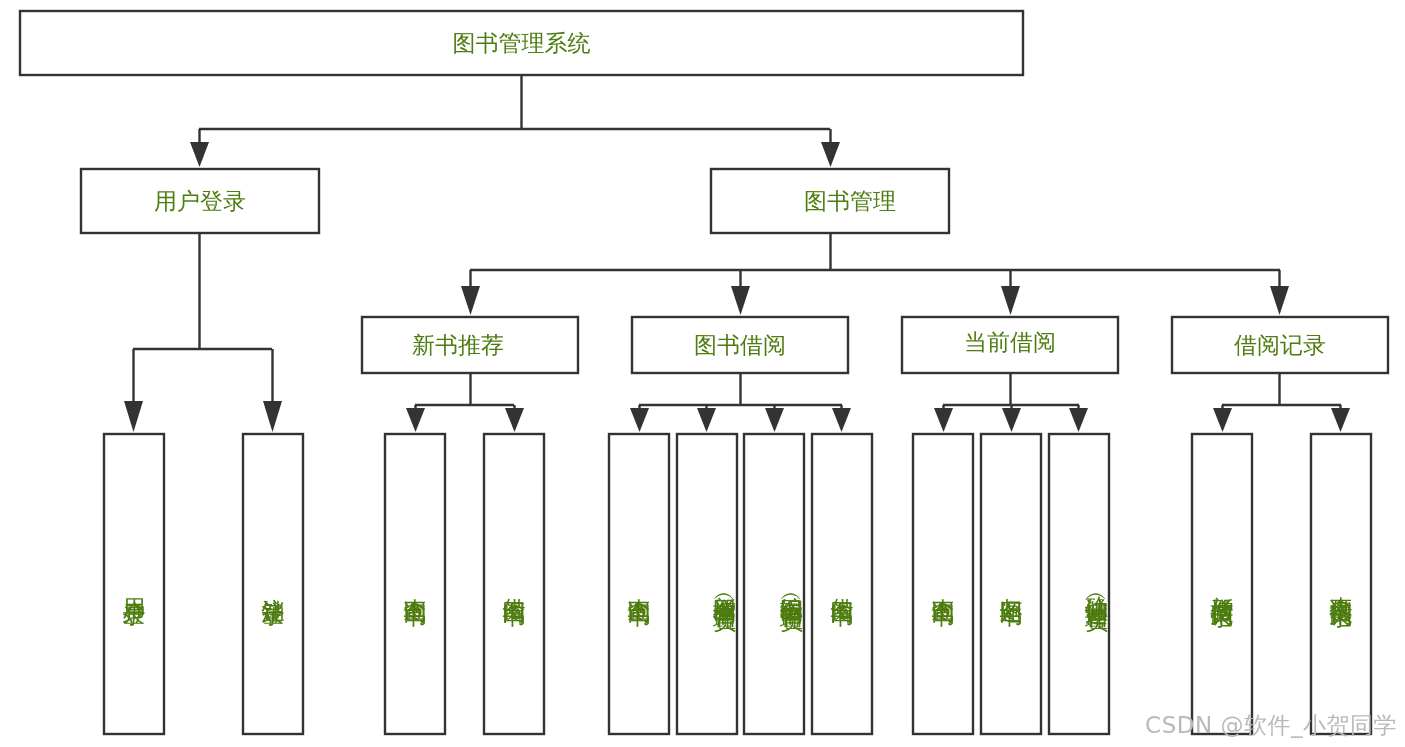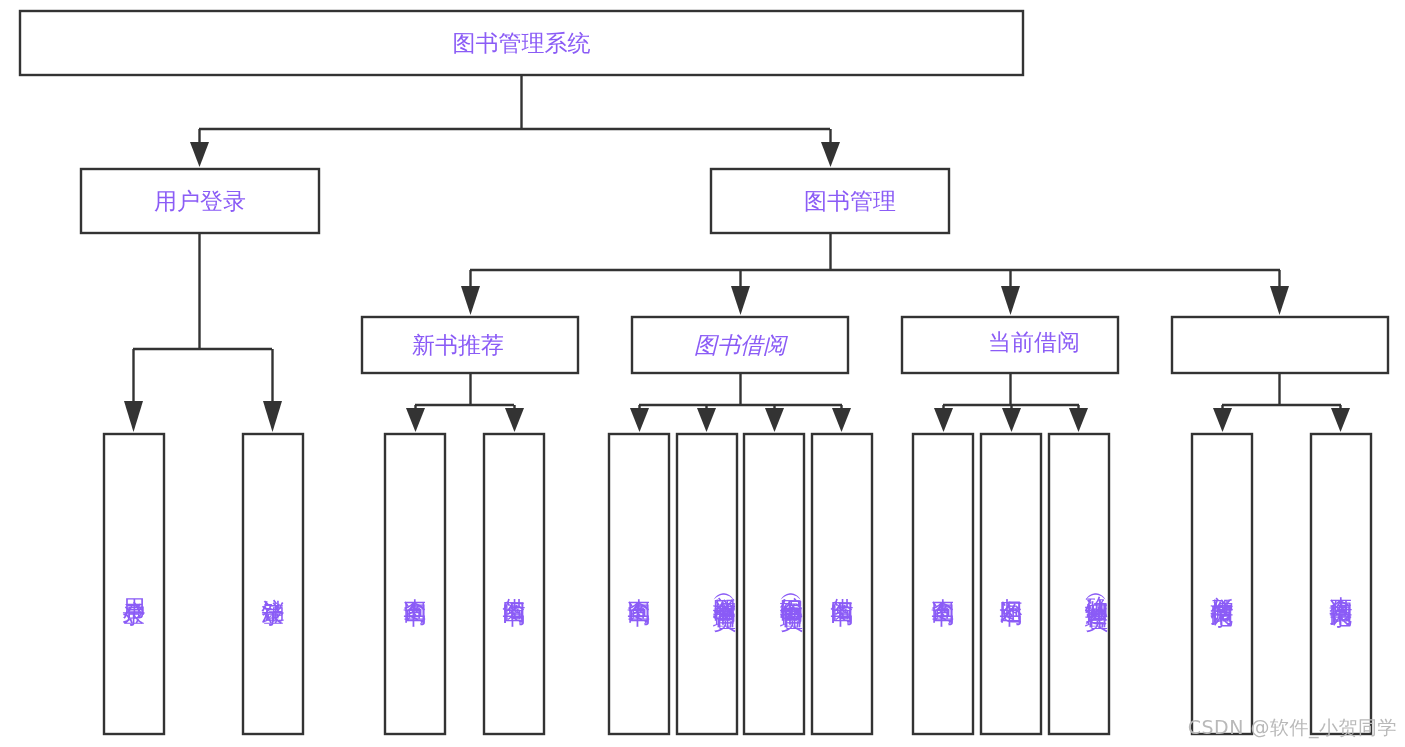--- a/index.html
+++ b/index.html
@@ -39,21 +39,21 @@
     fill: none;
     stroke-linecap: butt;
   }
   .arrow-head {
     fill: #333333;
     stroke: none;
   }
   
   .label {
     position: absolute;
-    color: #8b5cf6;
+    color: #4d7c0f;
     font-family: "DejaVu Sans", "Liberation Sans", sans-serif;
     line-height: 1.08;
     text-align: center;
     white-space: nowrap;
     pointer-events: none;
   }
   .label-h {
     font-size: 23px;
     display: flex;
     align-items: center;
@@ -65,21 +65,21 @@
     font-size: 23px;
     letter-spacing: 2px;
     display: flex;
     align-items: center;
     justify-content: center;
   }
   .watermark {
     position: absolute;
     right: 8px;
     bottom: 6px;
-    font-size: 19px;
+    font-size: 23px;
     color: #b9b9b9;
     font-family: "DejaVu Sans", "Liberation Sans", sans-serif;
     white-space: nowrap;
     letter-spacing: 0.5px;
   }
 </style>
 </head>
 <body>
 
 <div id="diagram-root">
@@ -193,24 +193,25 @@
   </svg>
 
   <div class="label label-h" style="left:20px; top:11px; width:1003px; height:64px;">图书管理系统</div>
 
   <div class="label label-h" style="left:81px; top:169px; width:238px; height:64px;">用户登录</div>
 
   <div class="label label-h" style="left:711px; top:169px; width:238px; height:64px;margin-left:20px;">图书管理</div>
 
   <div class="label label-h" style="left:362px; top:317px; width:192px; height:56px;">新书推荐</div>
 
-  <div class="label label-h" style="left:632px; top:317px; width:216px; height:56px;font-style:italic;">图书借阅</div>
-
-  <div class="label label-h" style="left:902px; top:317px; width:216px; height:51px;padding-left:24px;">当前借阅</div>
-
+  <div class="label label-h" style="left:632px; top:317px; width:216px; height:56px;">图书借阅</div>
+
+  <div class="label label-h" style="left:902px; top:317px; width:216px; height:51px;">当前借阅</div>
+
+  <div class="label label-h" style="left:1172px; top:317px; width:216px; height:56px;">借阅记录</div>
 
   <div class="label label-v" style="left:104px; top:434px; width:60px; height:300px;">用户登录</div>
 
   <div class="label label-v" style="left:243px; top:434px; width:60px; height:300px;">注销登录</div>
 
   <div class="label label-v" style="left:385px; top:434px; width:60px; height:300px;">查询图书</div>
 
   <div class="label label-v" style="left:484px; top:434px; width:60px; height:300px;">借阅图书</div>
 
   <div class="label label-v" style="left:609px; top:434px; width:60px; height:300px;">查询图书</div>

